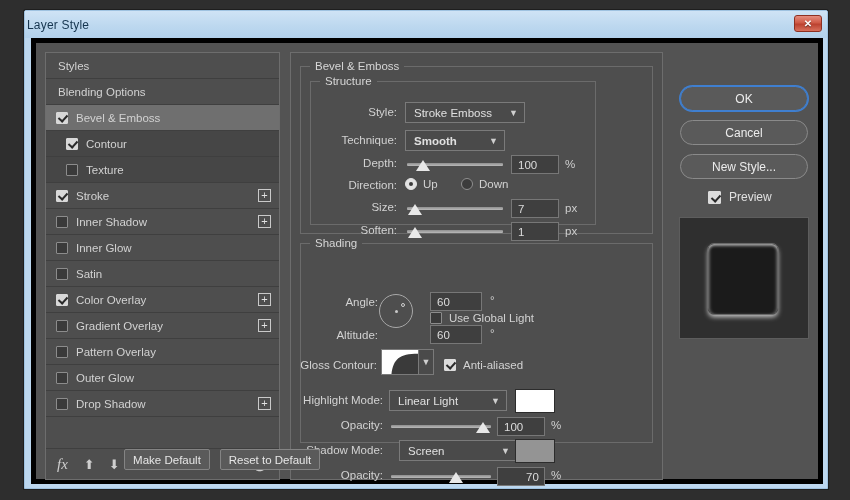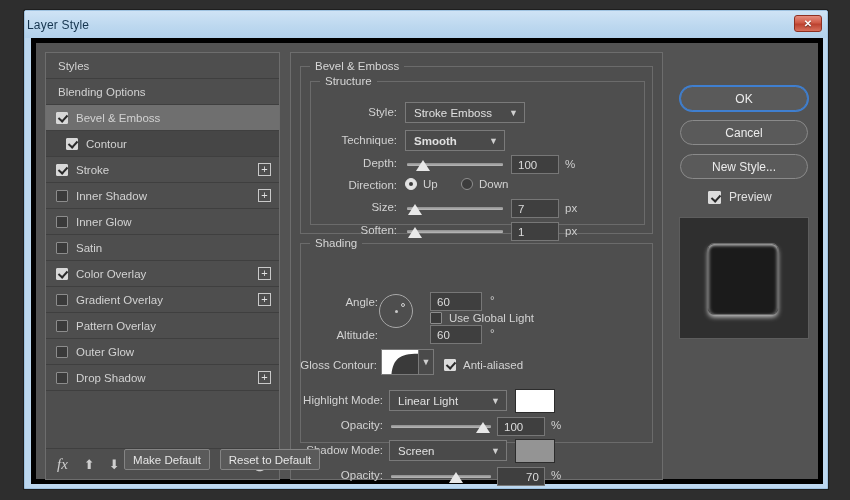--- a/index.html
+++ b/index.html
@@ -115,21 +115,21 @@
     background: #4e4e4e; border: 1px solid #6d6d6d;
   }
 
   .group { position: absolute; border: 1px solid #6b6b6b; }
   .group > .gtitle {
     position: absolute; top: -7px; left: 9px;
     background: #4e4e4e; padding: 0 5px;
     font-size: 11.5px; color: #d6d6d6;
   }
   #grp-bevel { left: 9px; top: 13px; width: 353px; height: 168px; }
-  #grp-structure { left: 9px; top: 14px; width: 335px; height: 144px; }
+  #grp-structure { left: 9px; top: 14px; width: 286px; height: 144px; }
   #grp-shading { left: 9px; top: 190px; width: 353px; height: 200px; }
   .flabel {
     position: absolute; text-align: right;
     font-size: 11.5px; color: #d2d2d2; white-space: nowrap;
   }
 
   .select {
     position: absolute; height: 21px;
     background: #4a4a4a; border: 1px solid #7a7a7a;
     color: #e0e0e0; font-size: 11.5px;
@@ -306,20 +306,24 @@
               <span class="lbl">Blending Options</span>
             </div>
             <div class="srow selected">
               <span class="cb on"></span>
               <span class="lbl">Bevel &amp; Emboss</span>
             </div>
             <div class="srow sub indent">
               <span class="cb on"></span>
               <span class="lbl">Contour</span>
             </div>
+            <div class="srow sub indent">
+              <span class="cb"></span>
+              <span class="lbl">Texture</span>
+            </div>
             <div class="srow">
               <span class="cb on"></span>
               <span class="lbl">Stroke</span>
               <span class="plus">+</span>
             </div>
             <div class="srow">
               <span class="cb"></span>
               <span class="lbl">Inner Shadow</span>
               <span class="plus">+</span>
             </div>
@@ -462,21 +466,21 @@
 
         <span class="flabel" style="left:0;top:366px;width:92px;">Opacity:</span>
         <div class="slider" id="sld-hl-op" style="left:100px;top:368px;width:100px;">
           <div class="track"></div>
           <div class="thumb" style="left: 92%;"></div>
         </div>
         <div class="numbox" style="left:206px;top:364px;">100</div>
         <span class="unit" style="left:260px;top:366px;">%</span>
 
         <span class="flabel" style="left:0;top:391px;width:92px;">Shadow Mode:</span>
-        <div class="select" style="left:98px;top:387px;width:118px;">
+        <div class="select" style="left:108px;top:387px;width:118px;">
           <span class="stxt">Screen</span>
           <span class="chev">▼</span>
         </div>
         <div class="swatch" id="sw-shadow" style="left: 224px; top: 386px; background: rgb(148, 148, 148);"></div>
 
         <span class="flabel" style="left:0;top:416px;width:92px;">Opacity:</span>
         <div class="slider" id="sld-sh-op" style="left:100px;top:418px;width:100px;">
           <div class="track"></div>
           <div class="thumb" style="left: 65%;"></div>
         </div>

